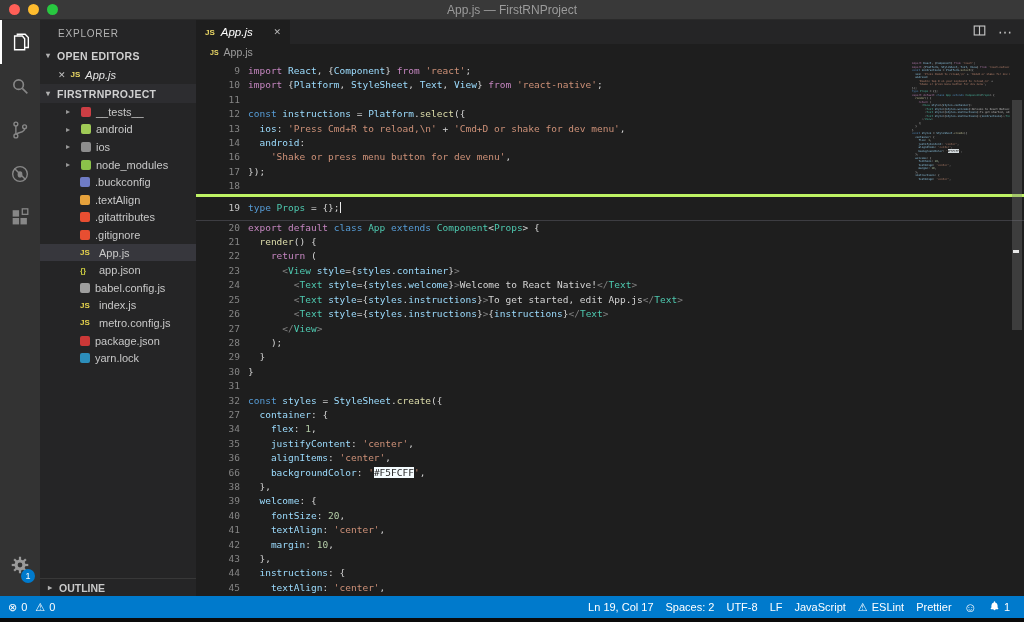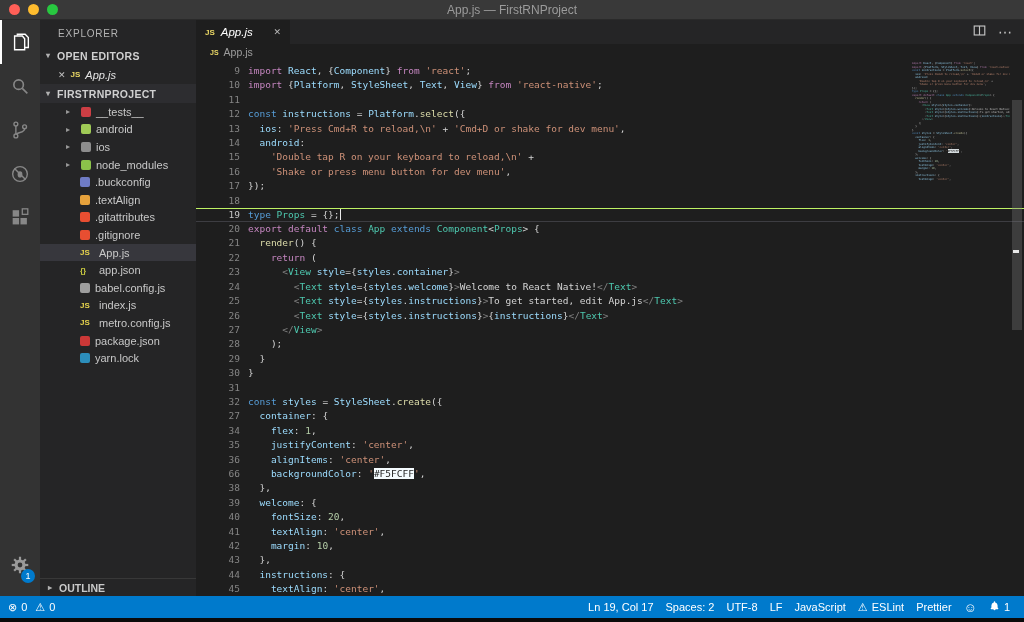--- a/index.html
+++ b/index.html
@@ -53,21 +53,21 @@
   .tab-close { font-size:9px; color:#b9b9b9; margin-left:auto; }
   .tab-actions { margin-left:auto; display:flex; align-items:center; gap:12px; padding-right:12px; color:#c5c5c5; }
   .breadcrumb { height:16px; display:flex; align-items:center; gap:5px; padding-left:14px; font-size:10.5px; color:#9d9d9d; background:#1e1e1e; flex:0 0 auto; }
   .breadcrumb .js-badge { font-size:7px; }
 
   .code-area { position:relative; flex:1 1 auto; overflow:hidden; }
   .code-lines { position:absolute; inset:0; padding-top:4px; font-family:"DejaVu Sans Mono", monospace; font-size:9.5px; }
   .code-line { display:flex; height:14.42px; line-height:14.42px; white-space:pre; }
   .code-line .num { width:44px; text-align:right; color:#858585; flex:0 0 auto; }
   .code-line .content { padding-left:8px; }
-  .code-line.current { border-top:1px solid #bef264; border-bottom:1px solid #3d3d42; height:14px; line-height:12.4px; }
+  .code-line.current { border-top:3px solid #bef264; border-bottom:1px solid #3d3d42; height:27px; line-height:12.4px;align-items:center; }
   .code-line.current .num { color:#c6c6c6; }
   .tok-kw{color:#c586c0}.tok-kb{color:#569cd6}.tok-cl{color:#4ec9b0}.tok-fn{color:#dcdcaa}
   .tok-st{color:#ce9178}.tok-nu{color:#b5cea8}.tok-pr{color:#9cdcfe}.tok-pl{color:#d4d4d4}.tok-br{color:#808080}
   .tok-hl{background:#f5fcff;color:#1e1e1e}
   .cursor { display:inline-block; width:1.5px; height:11px; background:#eaeaea; vertical-align:-2px; }
 
   .minimap { position:absolute; top:2px; right:14px; width:98px; overflow:hidden; opacity:.85; }
   .mm-line { font-family:"DejaVu Sans Mono", monospace; font-size:2.7px; line-height:3.5px; white-space:pre; }
   .scrollbar { position:absolute; top:0; right:0; width:14px; bottom:0; }
   .scrollbar .thumb { position:absolute; top:40px; height:230px; left:2px; right:2px; background:rgba(121,121,121,.35); }
@@ -262,21 +262,20 @@
         <span>App.js</span>
       </div>
       <div class="code-area">
         <div class="code-lines">
             <div class="code-line"><span class="num">9</span><span class="content"><span class="tok-kw">import </span><span class="tok-pr">React</span><span class="tok-pl">, {</span><span class="tok-pr">Component</span><span class="tok-pl">} </span><span class="tok-kw">from </span><span class="tok-st">'react'</span><span class="tok-pl">;</span></span></div>
             <div class="code-line"><span class="num">10</span><span class="content"><span class="tok-kw">import </span><span class="tok-pl">{</span><span class="tok-pr">Platform</span><span class="tok-pl">, </span><span class="tok-pr">StyleSheet</span><span class="tok-pl">, </span><span class="tok-pr">Text</span><span class="tok-pl">, </span><span class="tok-pr">View</span><span class="tok-pl">} </span><span class="tok-kw">from </span><span class="tok-st">'react-native'</span><span class="tok-pl">;</span></span></div>
             <div class="code-line"><span class="num">11</span><span class="content"></span></div>
             <div class="code-line"><span class="num">12</span><span class="content"><span class="tok-kb">const </span><span class="tok-pr">instructions</span><span class="tok-pl"> = </span><span class="tok-pr">Platform</span><span class="tok-pl">.</span><span class="tok-fn">select</span><span class="tok-pl">({</span></span></div>
             <div class="code-line"><span class="num">13</span><span class="content"><span class="tok-pl">  </span><span class="tok-pr">ios</span><span class="tok-pl">: </span><span class="tok-st">'Press Cmd+R to reload,\n'</span><span class="tok-pl"> + </span><span class="tok-st">'Cmd+D or shake for dev menu'</span><span class="tok-pl">,</span></span></div>
             <div class="code-line"><span class="num">14</span><span class="content"><span class="tok-pl">  </span><span class="tok-pr">android</span><span class="tok-pl">:</span></span></div>
-            <div class="code-line"><span class="num">15</span><span class="content"><span class="tok-pl">    </span><span class="tok-st">'Double tap R on your keyboard to reload,\n'</span><span class="tok-pl"> +</span></span></div>
             <div class="code-line"><span class="num">16</span><span class="content"><span class="tok-pl">    </span><span class="tok-st">'Shake or press menu button for dev menu'</span><span class="tok-pl">,</span></span></div>
             <div class="code-line"><span class="num">17</span><span class="content"><span class="tok-pl">});</span></span></div>
             <div class="code-line"><span class="num">18</span><span class="content"></span></div>
             <div class="code-line current"><span class="num">19</span><span class="content"><span class="tok-kb">type </span><span class="tok-cl">Props</span><span class="tok-pl"> = {};</span><span class="cursor"></span></span></div>
             <div class="code-line"><span class="num">20</span><span class="content"><span class="tok-kw">export default </span><span class="tok-kb">class </span><span class="tok-cl">App</span><span class="tok-kb"> extends </span><span class="tok-cl">Component</span><span class="tok-pl">&lt;</span><span class="tok-cl">Props</span><span class="tok-pl">&gt; {</span></span></div>
             <div class="code-line"><span class="num">21</span><span class="content"><span class="tok-pl">  </span><span class="tok-fn">render</span><span class="tok-pl">() {</span></span></div>
             <div class="code-line"><span class="num">22</span><span class="content"><span class="tok-pl">    </span><span class="tok-kw">return</span><span class="tok-pl"> (</span></span></div>
             <div class="code-line"><span class="num">23</span><span class="content"><span class="tok-pl">      </span><span class="tok-br">&lt;</span><span class="tok-cl">View</span><span class="tok-pl"> </span><span class="tok-pr">style</span><span class="tok-pl">={</span><span class="tok-pr">styles</span><span class="tok-pl">.</span><span class="tok-pr">container</span><span class="tok-pl">}</span><span class="tok-br">&gt;</span></span></div>
             <div class="code-line"><span class="num">24</span><span class="content"><span class="tok-pl">        </span><span class="tok-br">&lt;</span><span class="tok-cl">Text</span><span class="tok-pl"> </span><span class="tok-pr">style</span><span class="tok-pl">={</span><span class="tok-pr">styles</span><span class="tok-pl">.</span><span class="tok-pr">welcome</span><span class="tok-pl">}</span><span class="tok-br">&gt;</span><span class="tok-pl">Welcome to React Native!</span><span class="tok-br">&lt;/</span><span class="tok-cl">Text</span><span class="tok-br">&gt;</span></span></div>
             <div class="code-line"><span class="num">25</span><span class="content"><span class="tok-pl">        </span><span class="tok-br">&lt;</span><span class="tok-cl">Text</span><span class="tok-pl"> </span><span class="tok-pr">style</span><span class="tok-pl">={</span><span class="tok-pr">styles</span><span class="tok-pl">.</span><span class="tok-pr">instructions</span><span class="tok-pl">}</span><span class="tok-br">&gt;</span><span class="tok-pl">To get started, edit App.js</span><span class="tok-br">&lt;/</span><span class="tok-cl">Text</span><span class="tok-br">&gt;</span></span></div>

